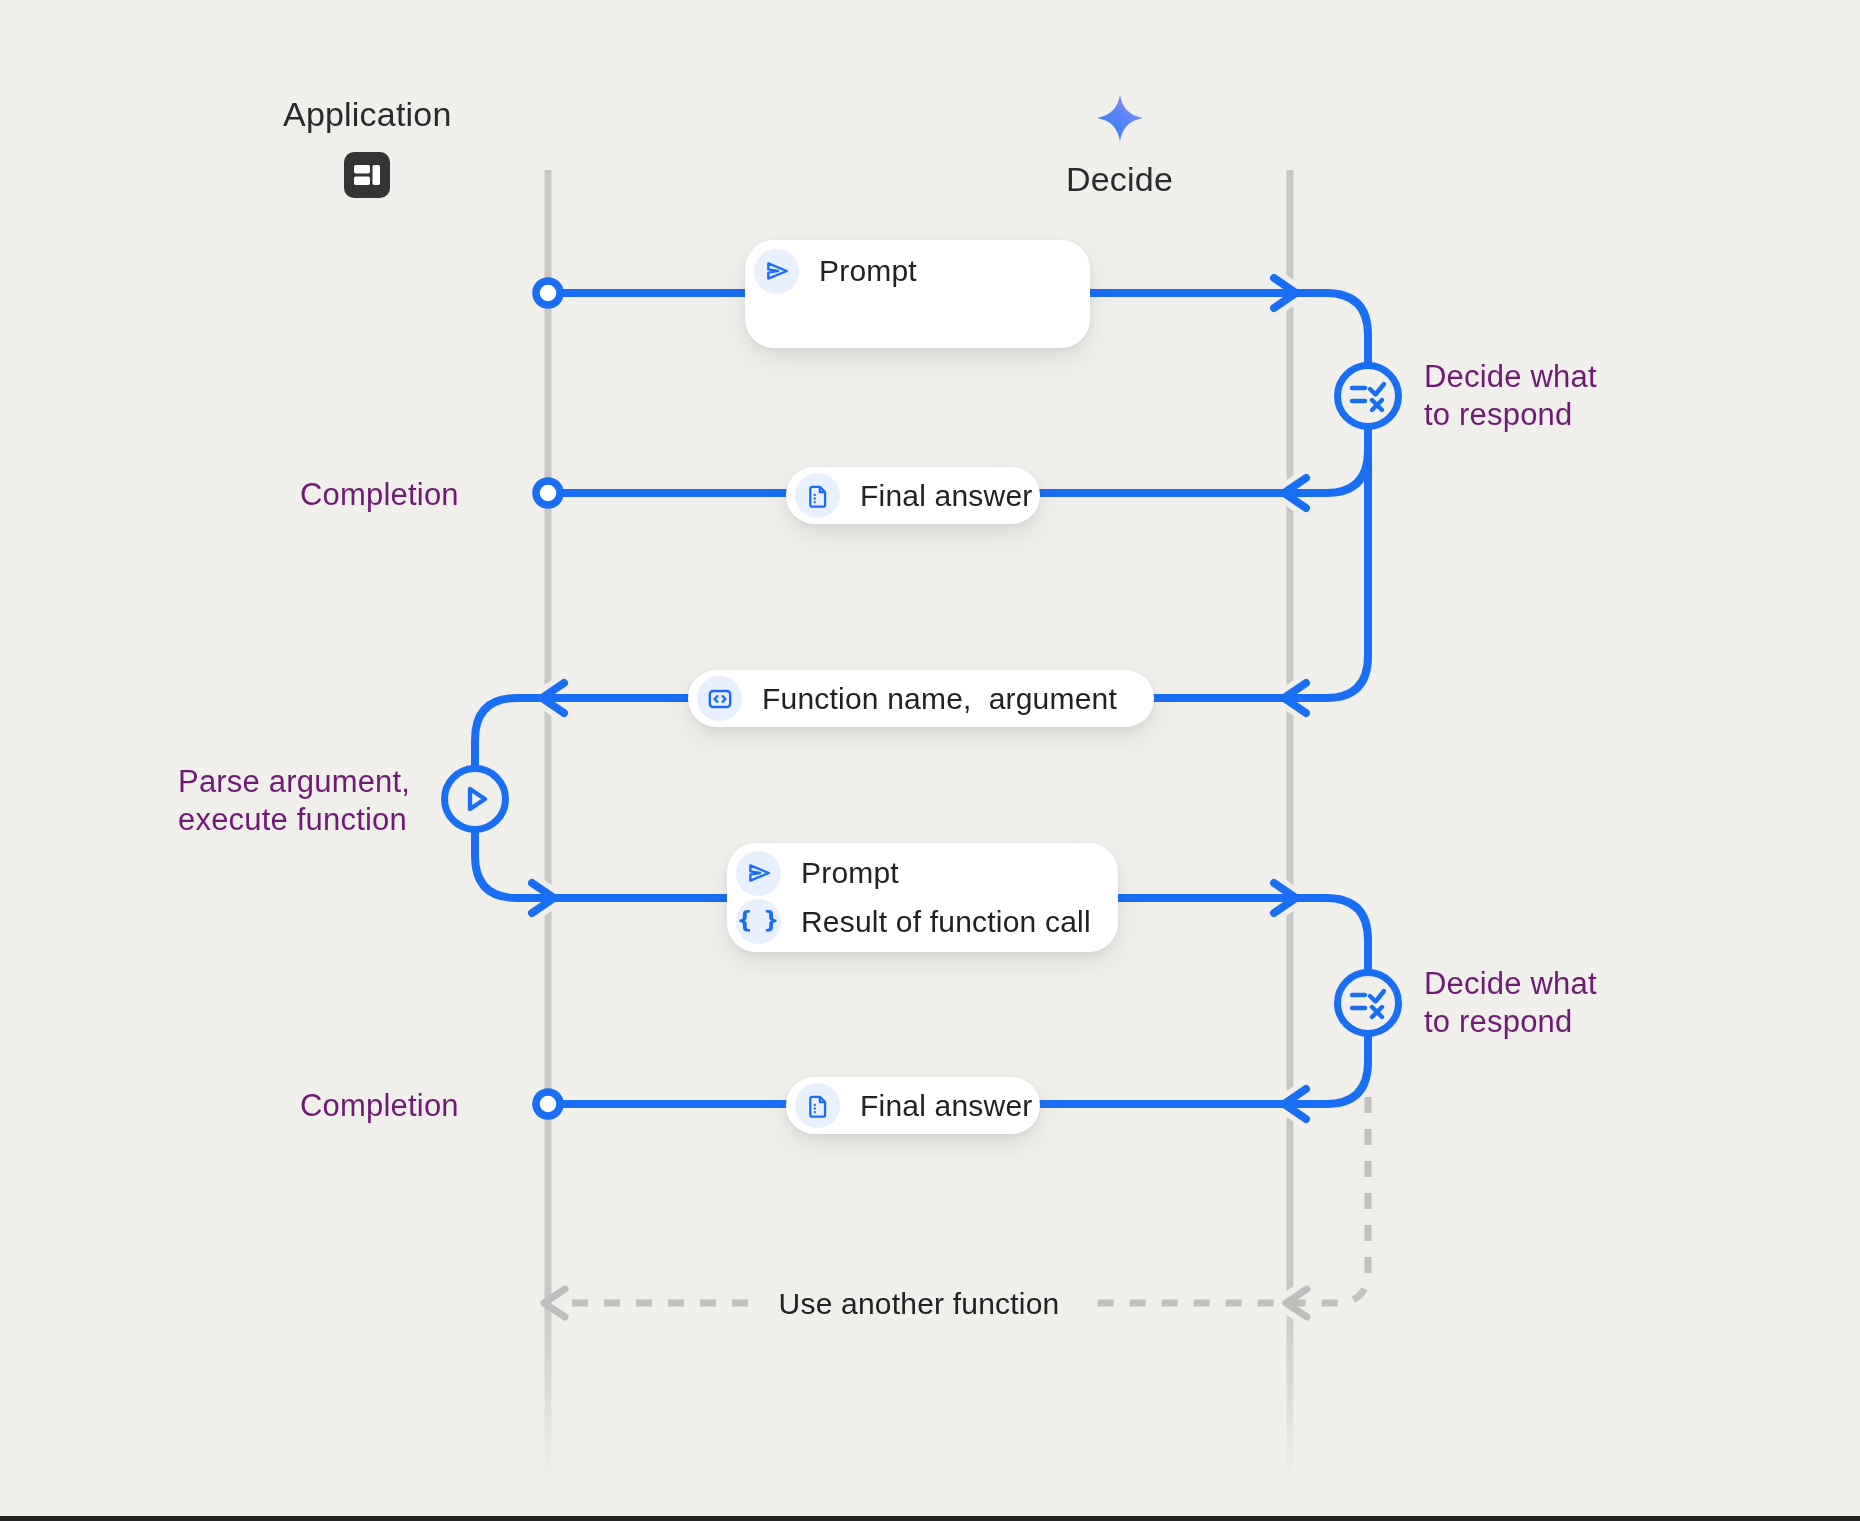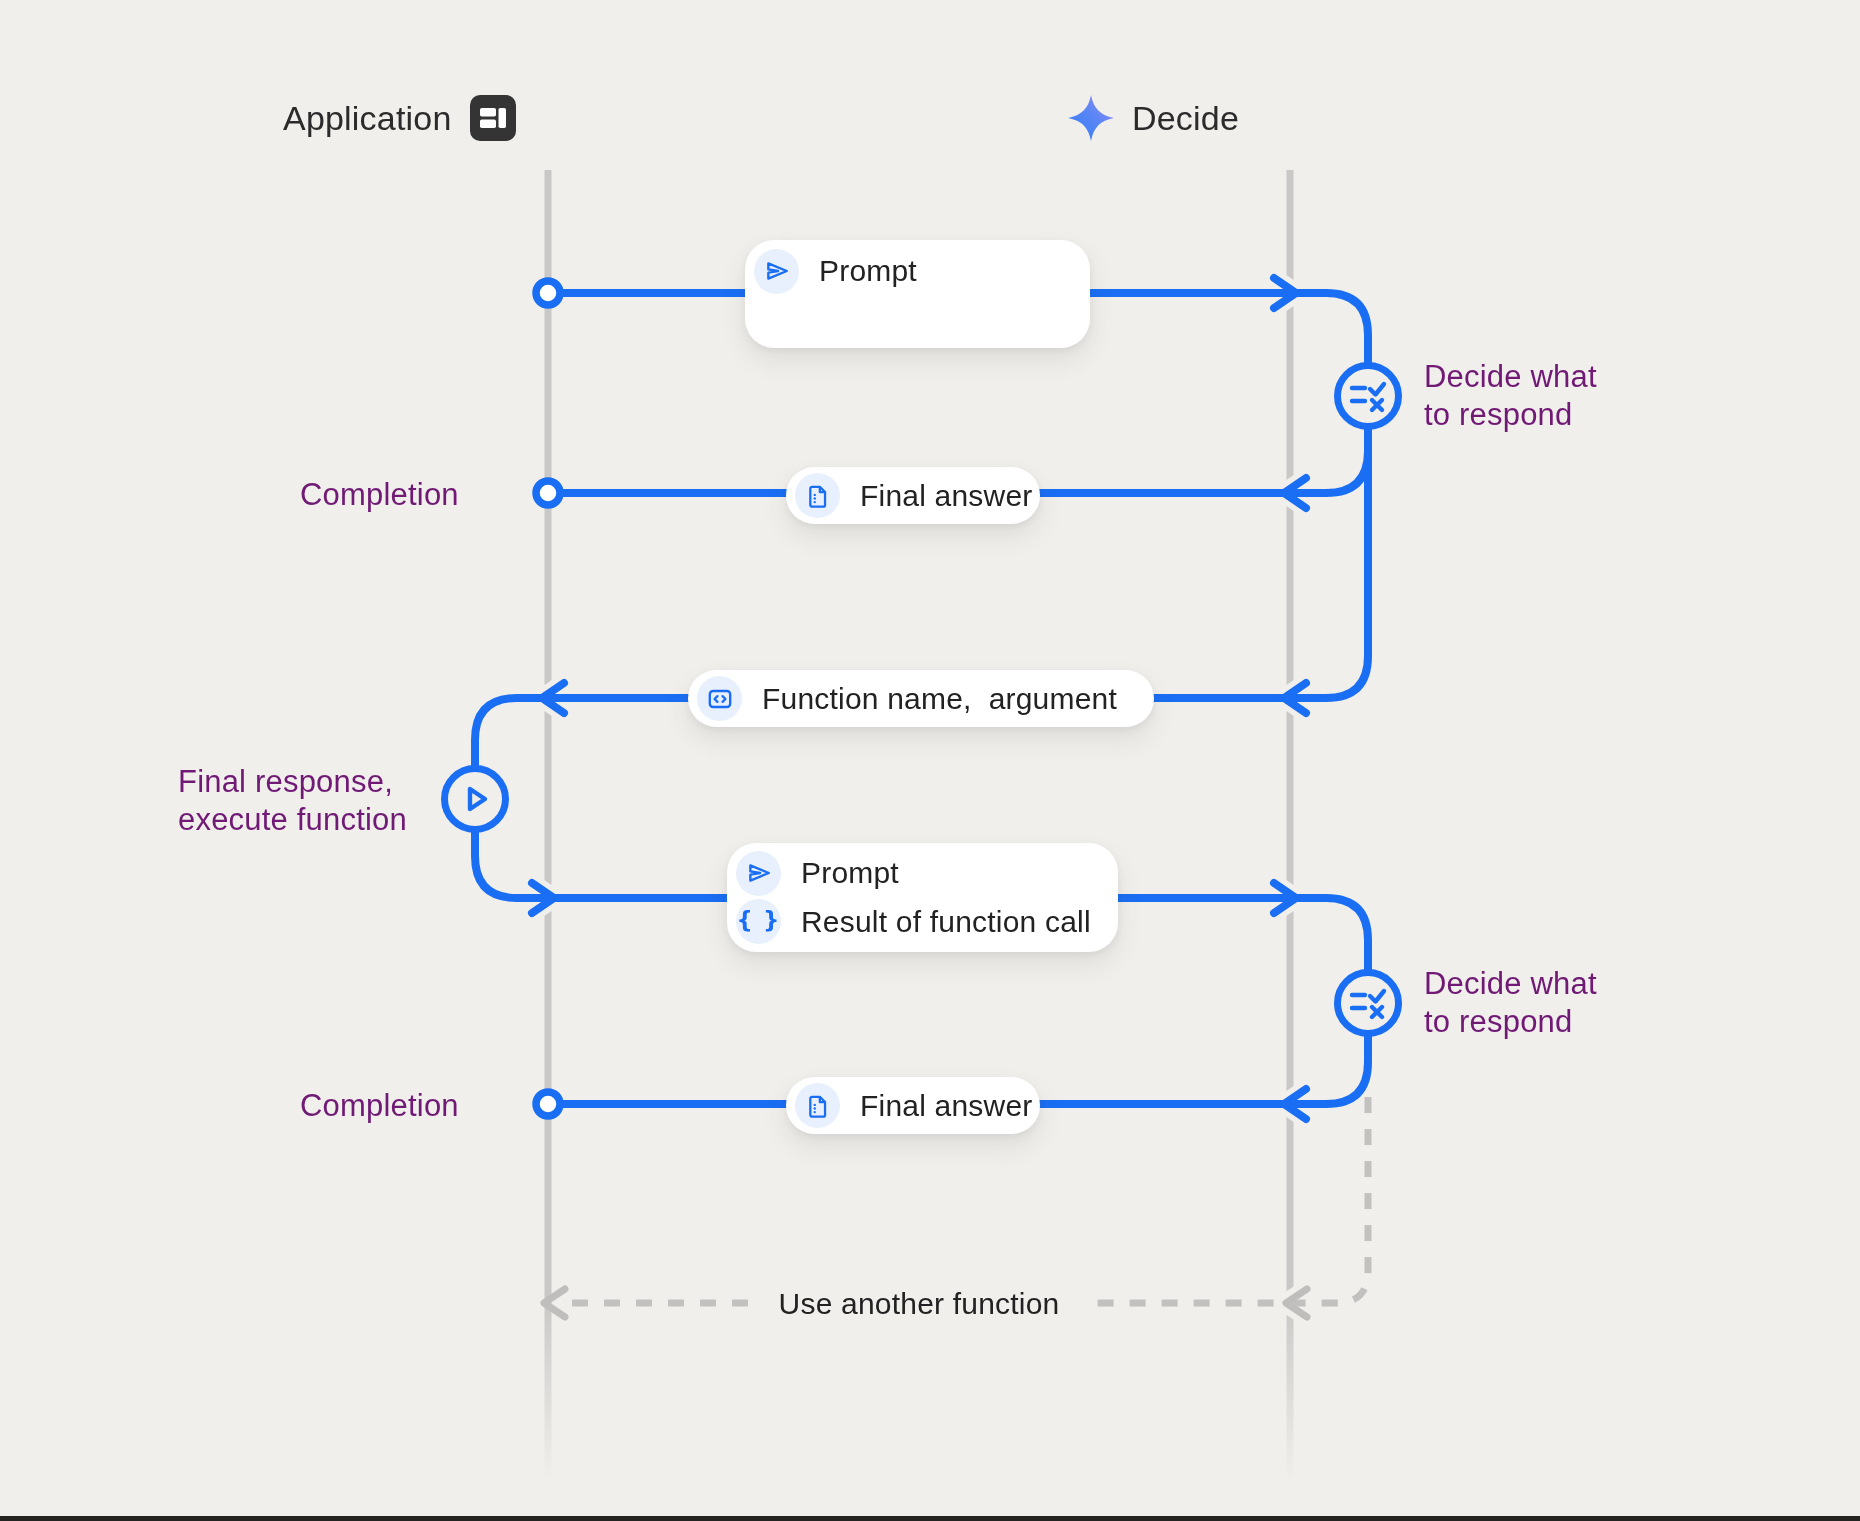--- a/index.html
+++ b/index.html
@@ -3,21 +3,21 @@
 <meta charset="utf-8">
 <style>
   html,body{margin:0;padding:0;background:#f0efec;}
   #canvas{
     position:relative;width:1860px;height:1521px;overflow:hidden;
     background:#f0efec;
     font-family:"Liberation Sans","DejaVu Sans",sans-serif;
     color:#282828;
   }
   .layer{position:absolute;left:0;top:0;}
-  .abs{position:absolute;}
+  .abs{position:absolute;flex-direction:column;}
   
   .actor{display:flex;align-items:center;gap:18px;}
   .actor-label{font-size:34px;font-weight:500;color:#2b2b2b;letter-spacing:.2px;}
   
   .msg-box{
     position:absolute;background:#ffffff;border-radius:29px;
     box-shadow:0 12px 26px rgba(70,70,70,.10),0 3px 7px rgba(70,70,70,.07);
     display:flex;flex-direction:column;justify-content:flex-start;
     padding:6px 18px 6px 9px;box-sizing:border-box;
   }
@@ -229,19 +229,19 @@
     <span>Decide what</span>
     <span>to respond</span>
   </div>
   <div class="abs blue-note" style="left:1424px;top:965px;width:250px;">
     <span>Decide what</span>
     <span>to respond</span>
   </div>
   <div class="abs blue-note right" style="left:300px;top:476px;width:220px;">Completion</div>
   <div class="abs blue-note right" style="left:300px;top:1087px;width:220px;">Completion</div>
   <div class="abs blue-note right" style="left:178px;top:763px;width:254px;">
-    <span>Final response,</span>
+    <span>Parse argument,</span>
     <span>execute function</span>
   </div>
   <div class="abs dark-note" style="left:759px;top:1287px;width:320px;">Use another function</div>
 
   <div id="bottom-bar"></div>
 </div>
 
 </body></html>

